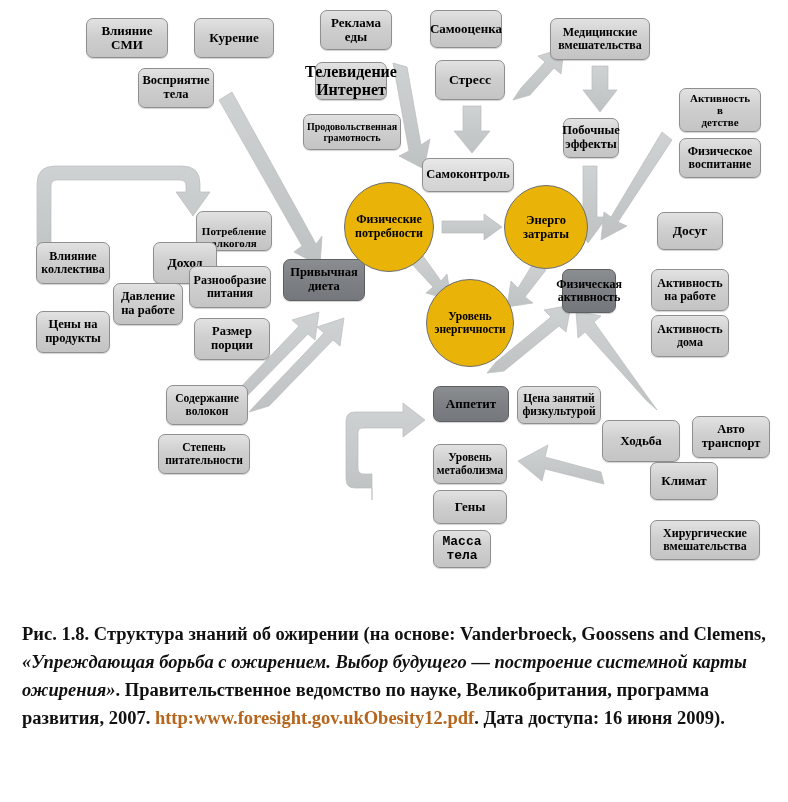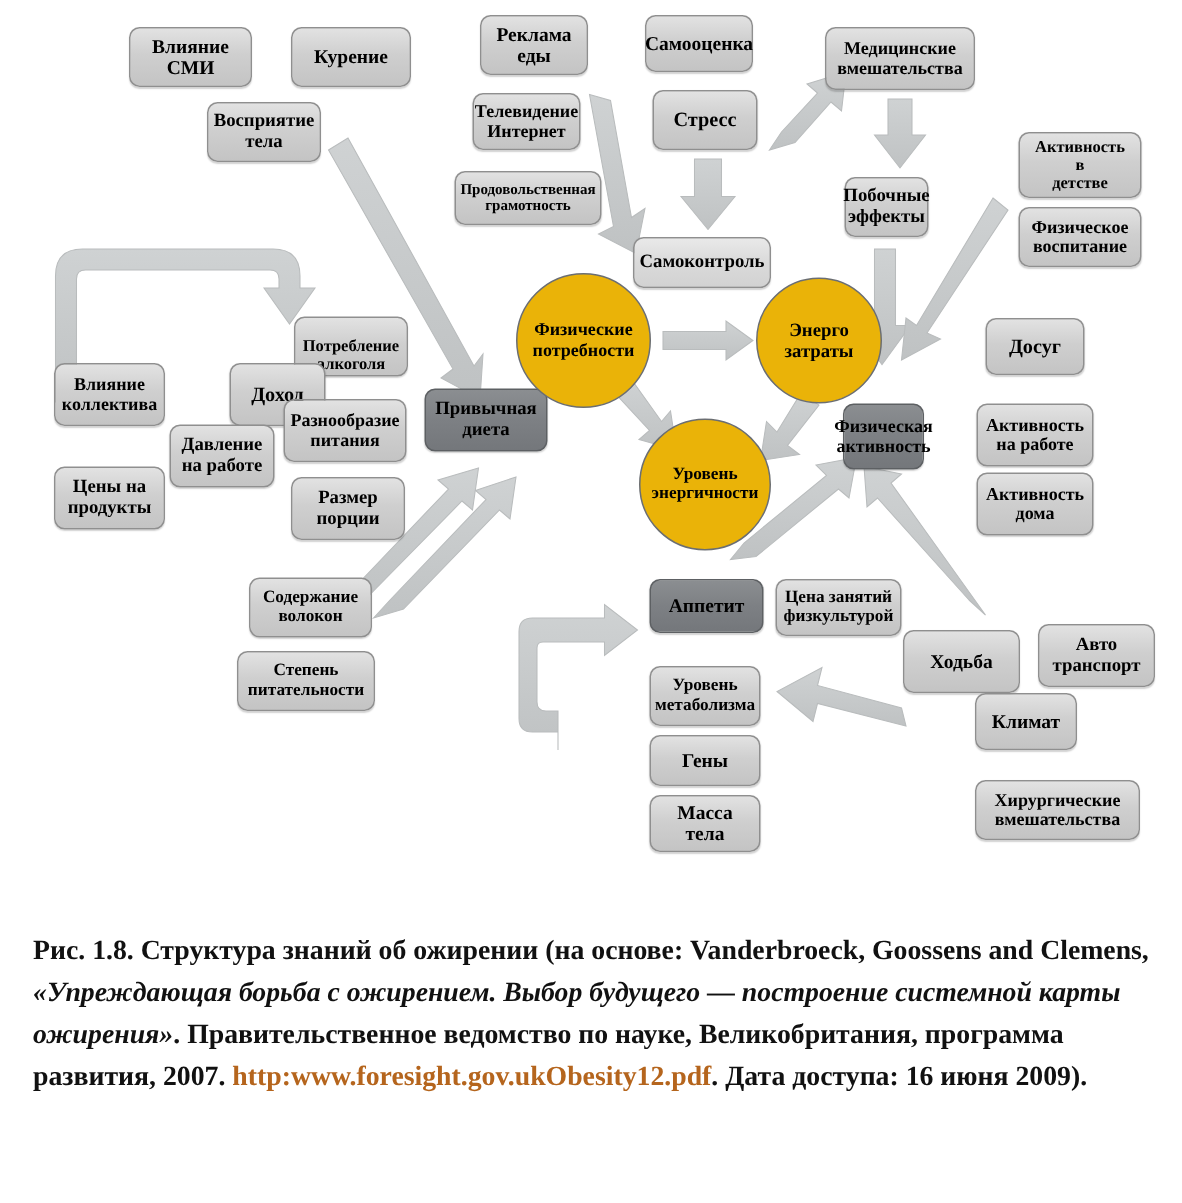--- a/index.html
+++ b/index.html
@@ -184,21 +184,21 @@
         <span class="lbl">Самооценка</span>
       </div>
       <div class="node" style="left: 550px; top: 18px; width: 100px; height: 42px; font-size: 12px;">
         <span class="lbl">Медицинские
 вмешательства</span>
       </div>
       <div class="node" style="left: 138px; top: 68px; width: 76px; height: 40px; font-size: 12.5px;">
         <span class="lbl">Восприятие
 тела</span>
       </div>
-      <div class="node" style="left: 315px; top: 62px; width: 72px; height: 38px; font-size: 12px; text-align: center;">
+      <div class="node" style="left: 315px; top: 62px; width: 72px; height: 38px; font-size: 16px; text-align: center;">
         <span class="lbl">Телевидение
 Интернет</span>
       </div>
       <div class="node" style="left: 435px; top: 60px; width: 70px; height: 40px; font-size: 13.5px;">
         <span class="lbl">Стресс</span>
       </div>
       <div class="node" style="left: 679px; top: 88px; width: 82px; height: 44px; font-size: 11px;">
         <span class="lbl">Активность
 в
 детстве</span>
@@ -289,21 +289,21 @@
       <div class="node" style="left: 433px; top: 444px; width: 74px; height: 40px; font-size: 11.5px;">
         <span class="lbl">Уровень
 метаболизма</span>
       </div>
       <div class="node" style="left: 650px; top: 462px; width: 68px; height: 38px; font-size: 13px;">
         <span class="lbl">Климат</span>
       </div>
       <div class="node" style="left: 433px; top: 490px; width: 74px; height: 34px; font-size: 13px;">
         <span class="lbl">Гены</span>
       </div>
-      <div class="node" style="left: 433px; top: 530px; width: 74px; height: 38px; font-size: 13px;">
+      <div class="node" style="left: 433px; top: 530px; width: 58px; height: 38px; font-size: 13px; font-family: Liberation Mono, monospace;">
         <span class="lbl">Масса
 тела</span>
       </div>
       <div class="node" style="left: 650px; top: 520px; width: 110px; height: 40px; font-size: 12px;">
         <span class="lbl">Хирургические
 вмешательства</span>
       </div>
     </div>
   <div id="circles-container">
       <div class="circle" style="left: 344px; top: 182px; width: 90px; height: 90px; font-size: 12px;">

